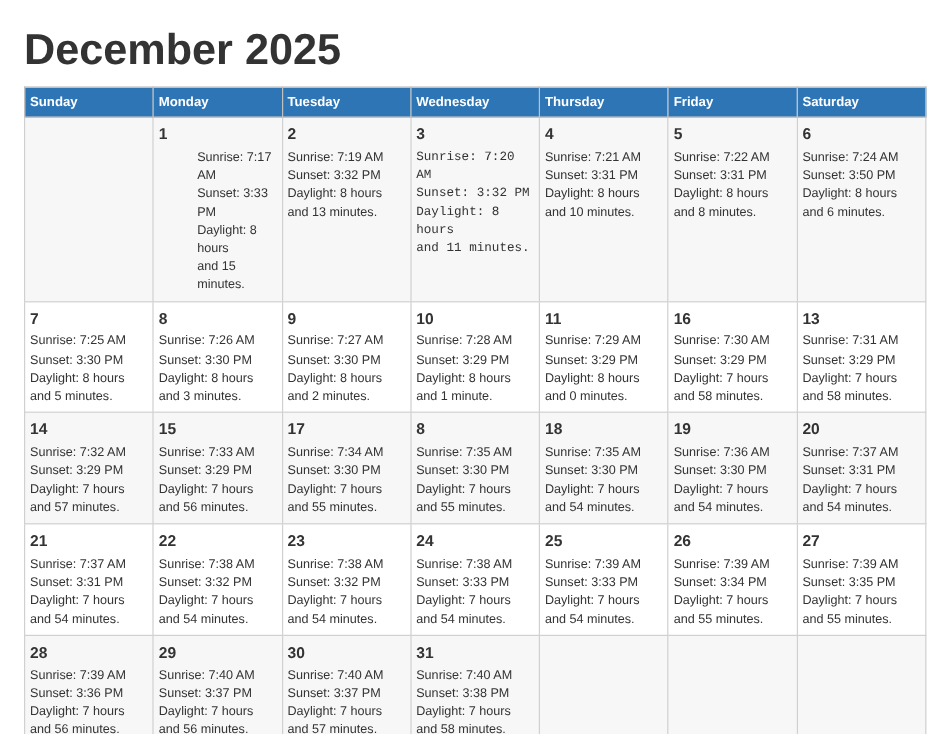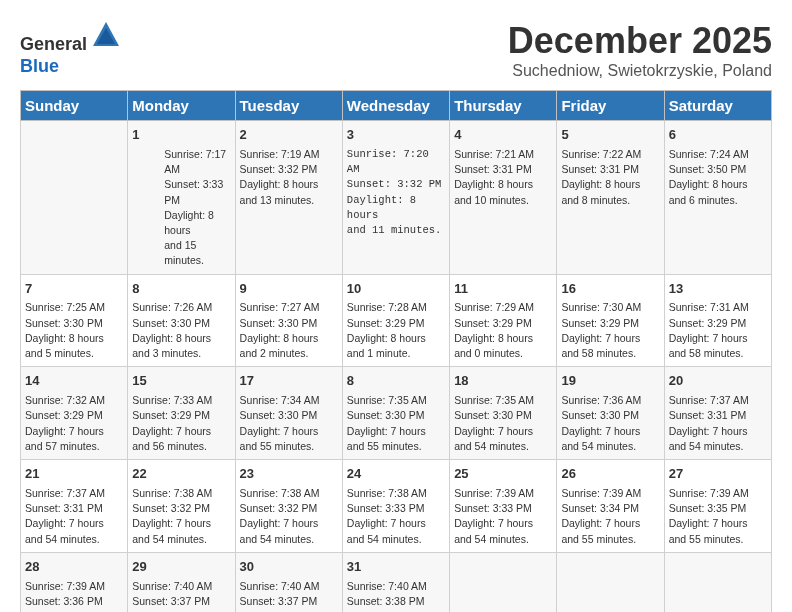--- a/index.html
+++ b/index.html
@@ -47,21 +47,21 @@
     .calendar {
       width: 100%;
       border-collapse: collapse;
       font-size: 11px;
     }
     .calendar thead tr th {
       background-color: #2e75b6;
       color: #fff;
       padding: 6px 4px;
       text-align: left;
-      font-size: 15px;
+      font-size: 11px;
       font-weight: bold;
       border: 1px solid #c0c0c0;
     }
     .calendar tbody tr td {
       vertical-align: top;
       padding: 5px 4px;
       border: 1px solid #d0d0d0;
       width: 107px;
       min-height: 80px;
       color: #333;
@@ -84,34 +84,22 @@
       color: #333;
     }
     .empty-cell {
       background-color: #f7f7f7;
     }
   </style>
 </head>
 <body>
 
 <div class="header">
-  <div class="logo">
-    <div>
-      <span class="logo-text">
-        <span class="logo-general">General</span><svg class="logo-icon" viewBox="0 0 30 30">
-            <polygon points="15,2 28,26 2,26" fill="#2e75b6"></polygon>
-            <polygon points="15,8 24,24 6,24" fill="#1a5a9a"></polygon>
-          </svg><br>
-        <span class="logo-blue">Blue</span>
-      </span>
-    </div>
-  </div>
   <div class="title-block">
     <div class="title-month">December 2025</div>
-    <div class="title-location">Suchedniow, Swietokrzyskie, Poland</div>
   </div>
 </div>
 
 <table class="calendar">
   <thead>
     <tr>
     <th>Sunday</th>
         <th>Monday</th>
         <th>Tuesday</th>
         <th>Wednesday</th>

